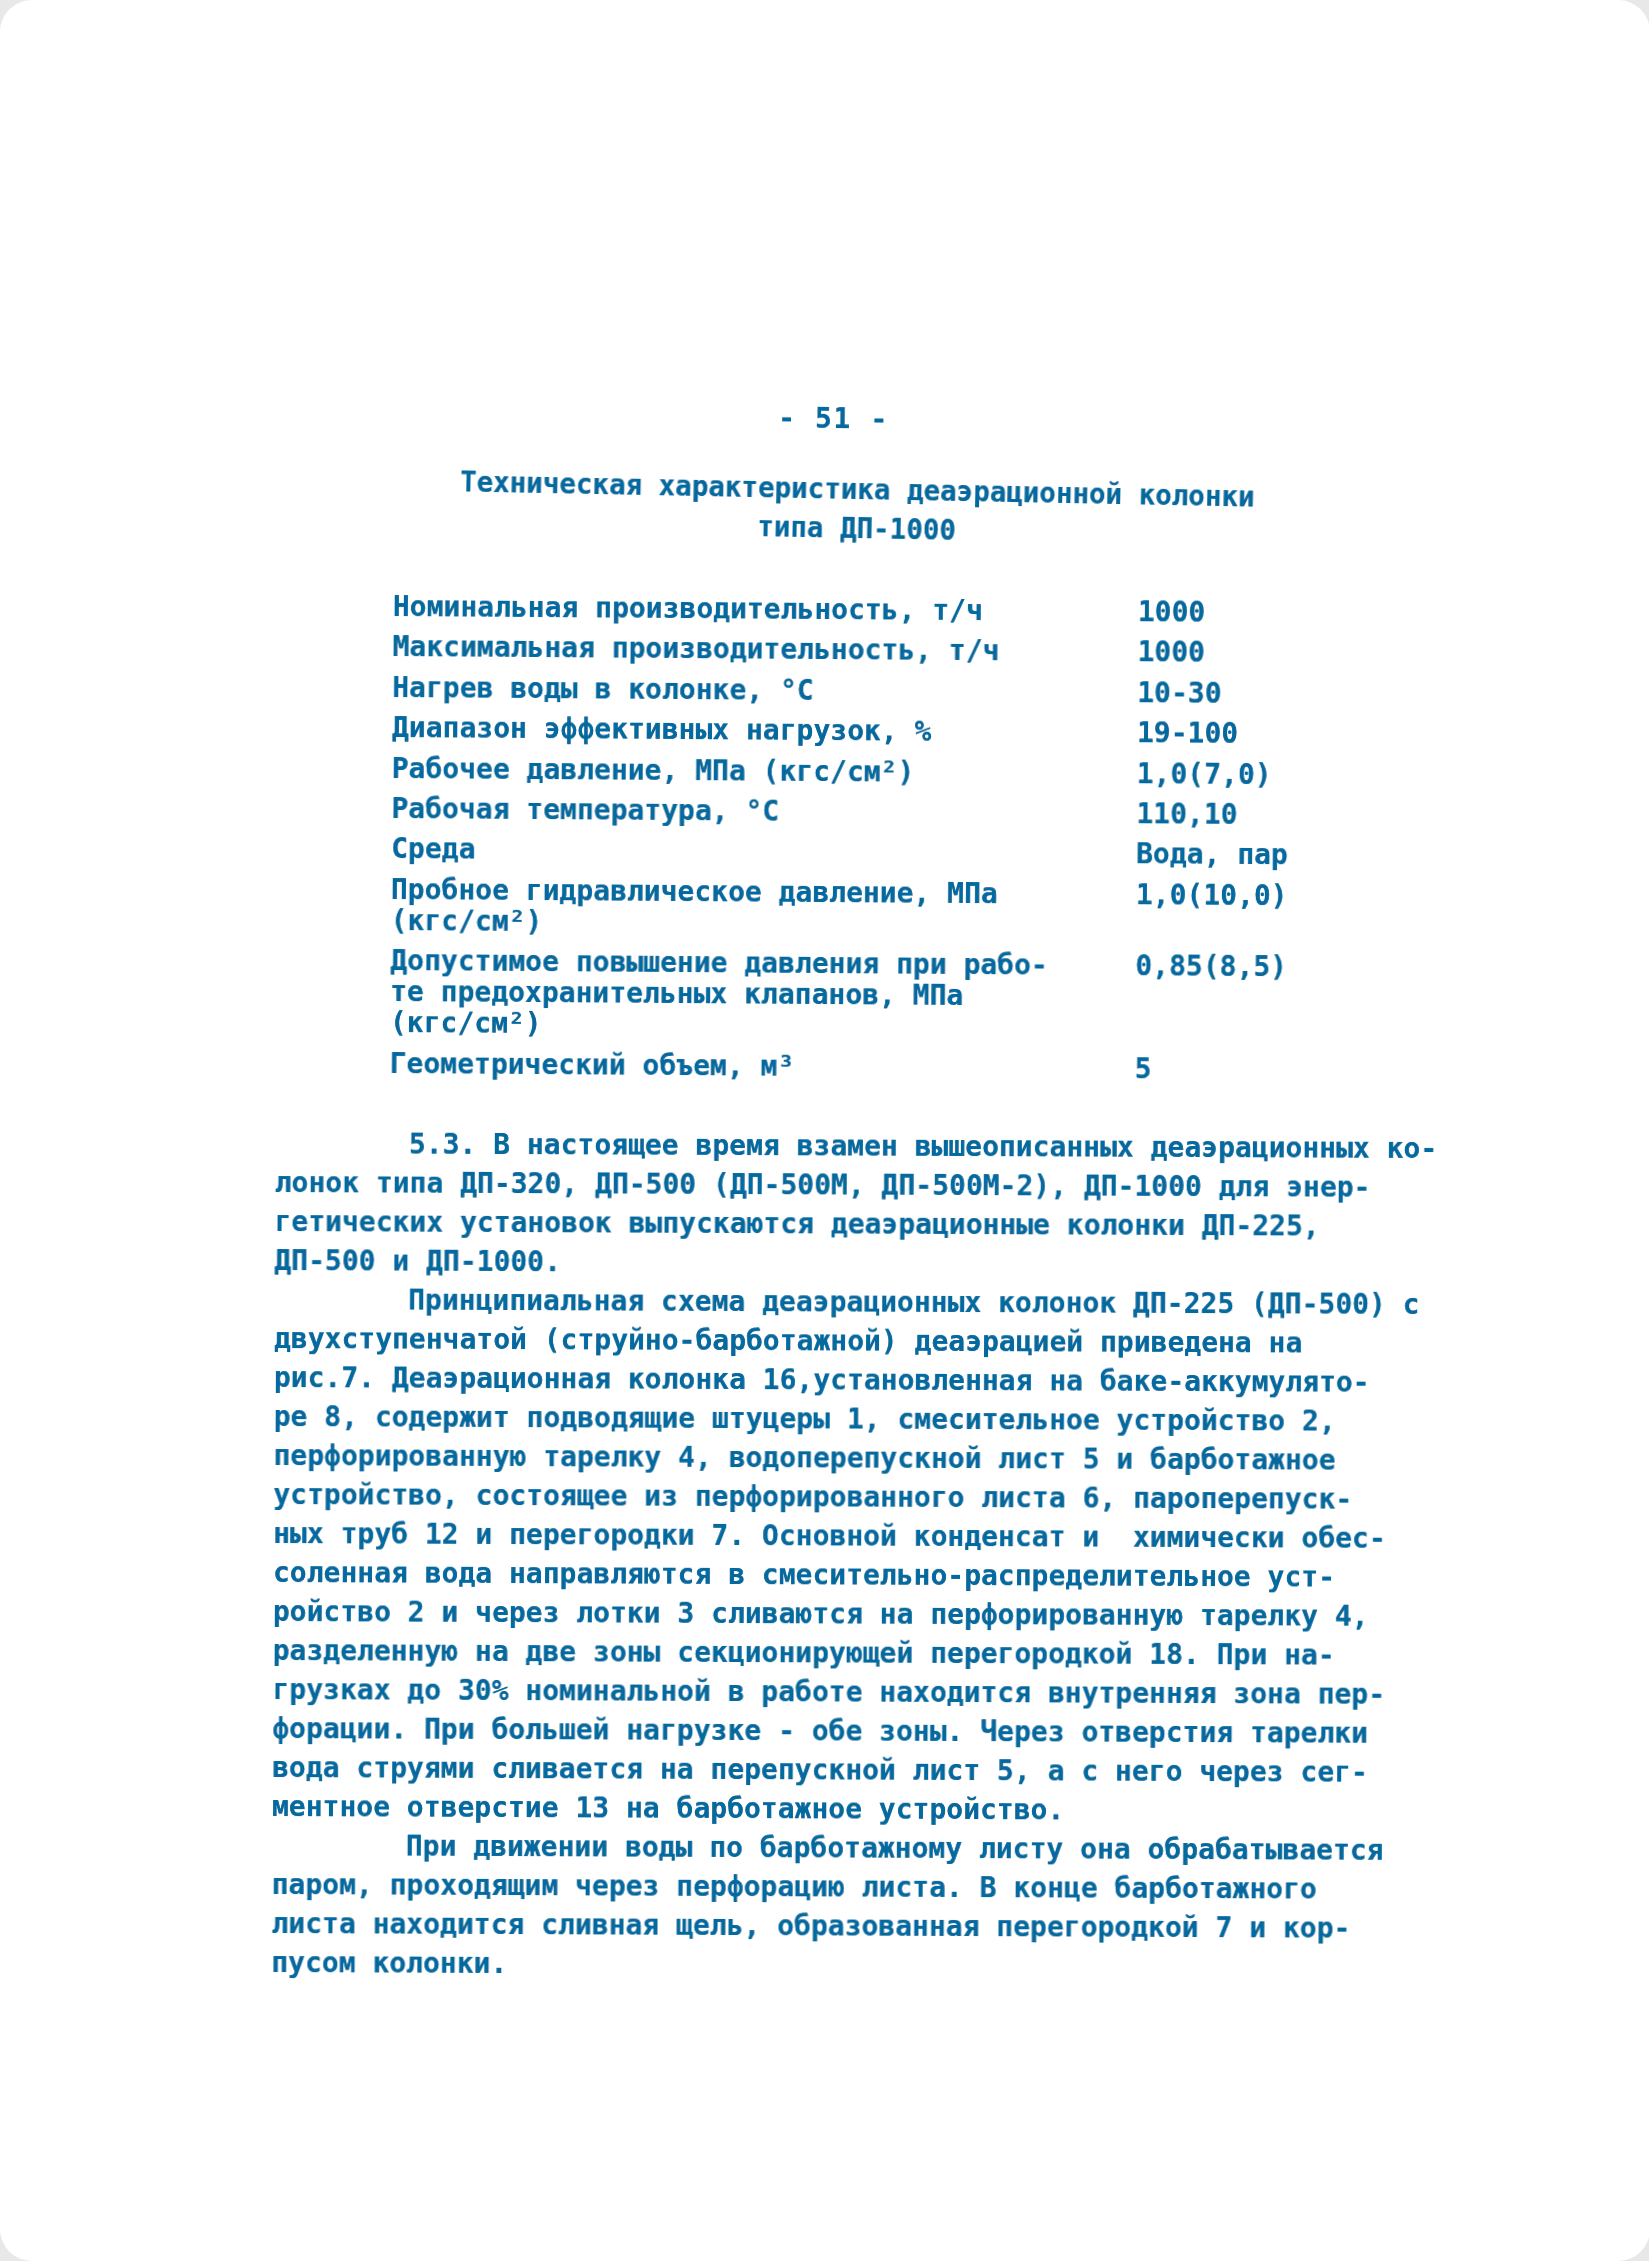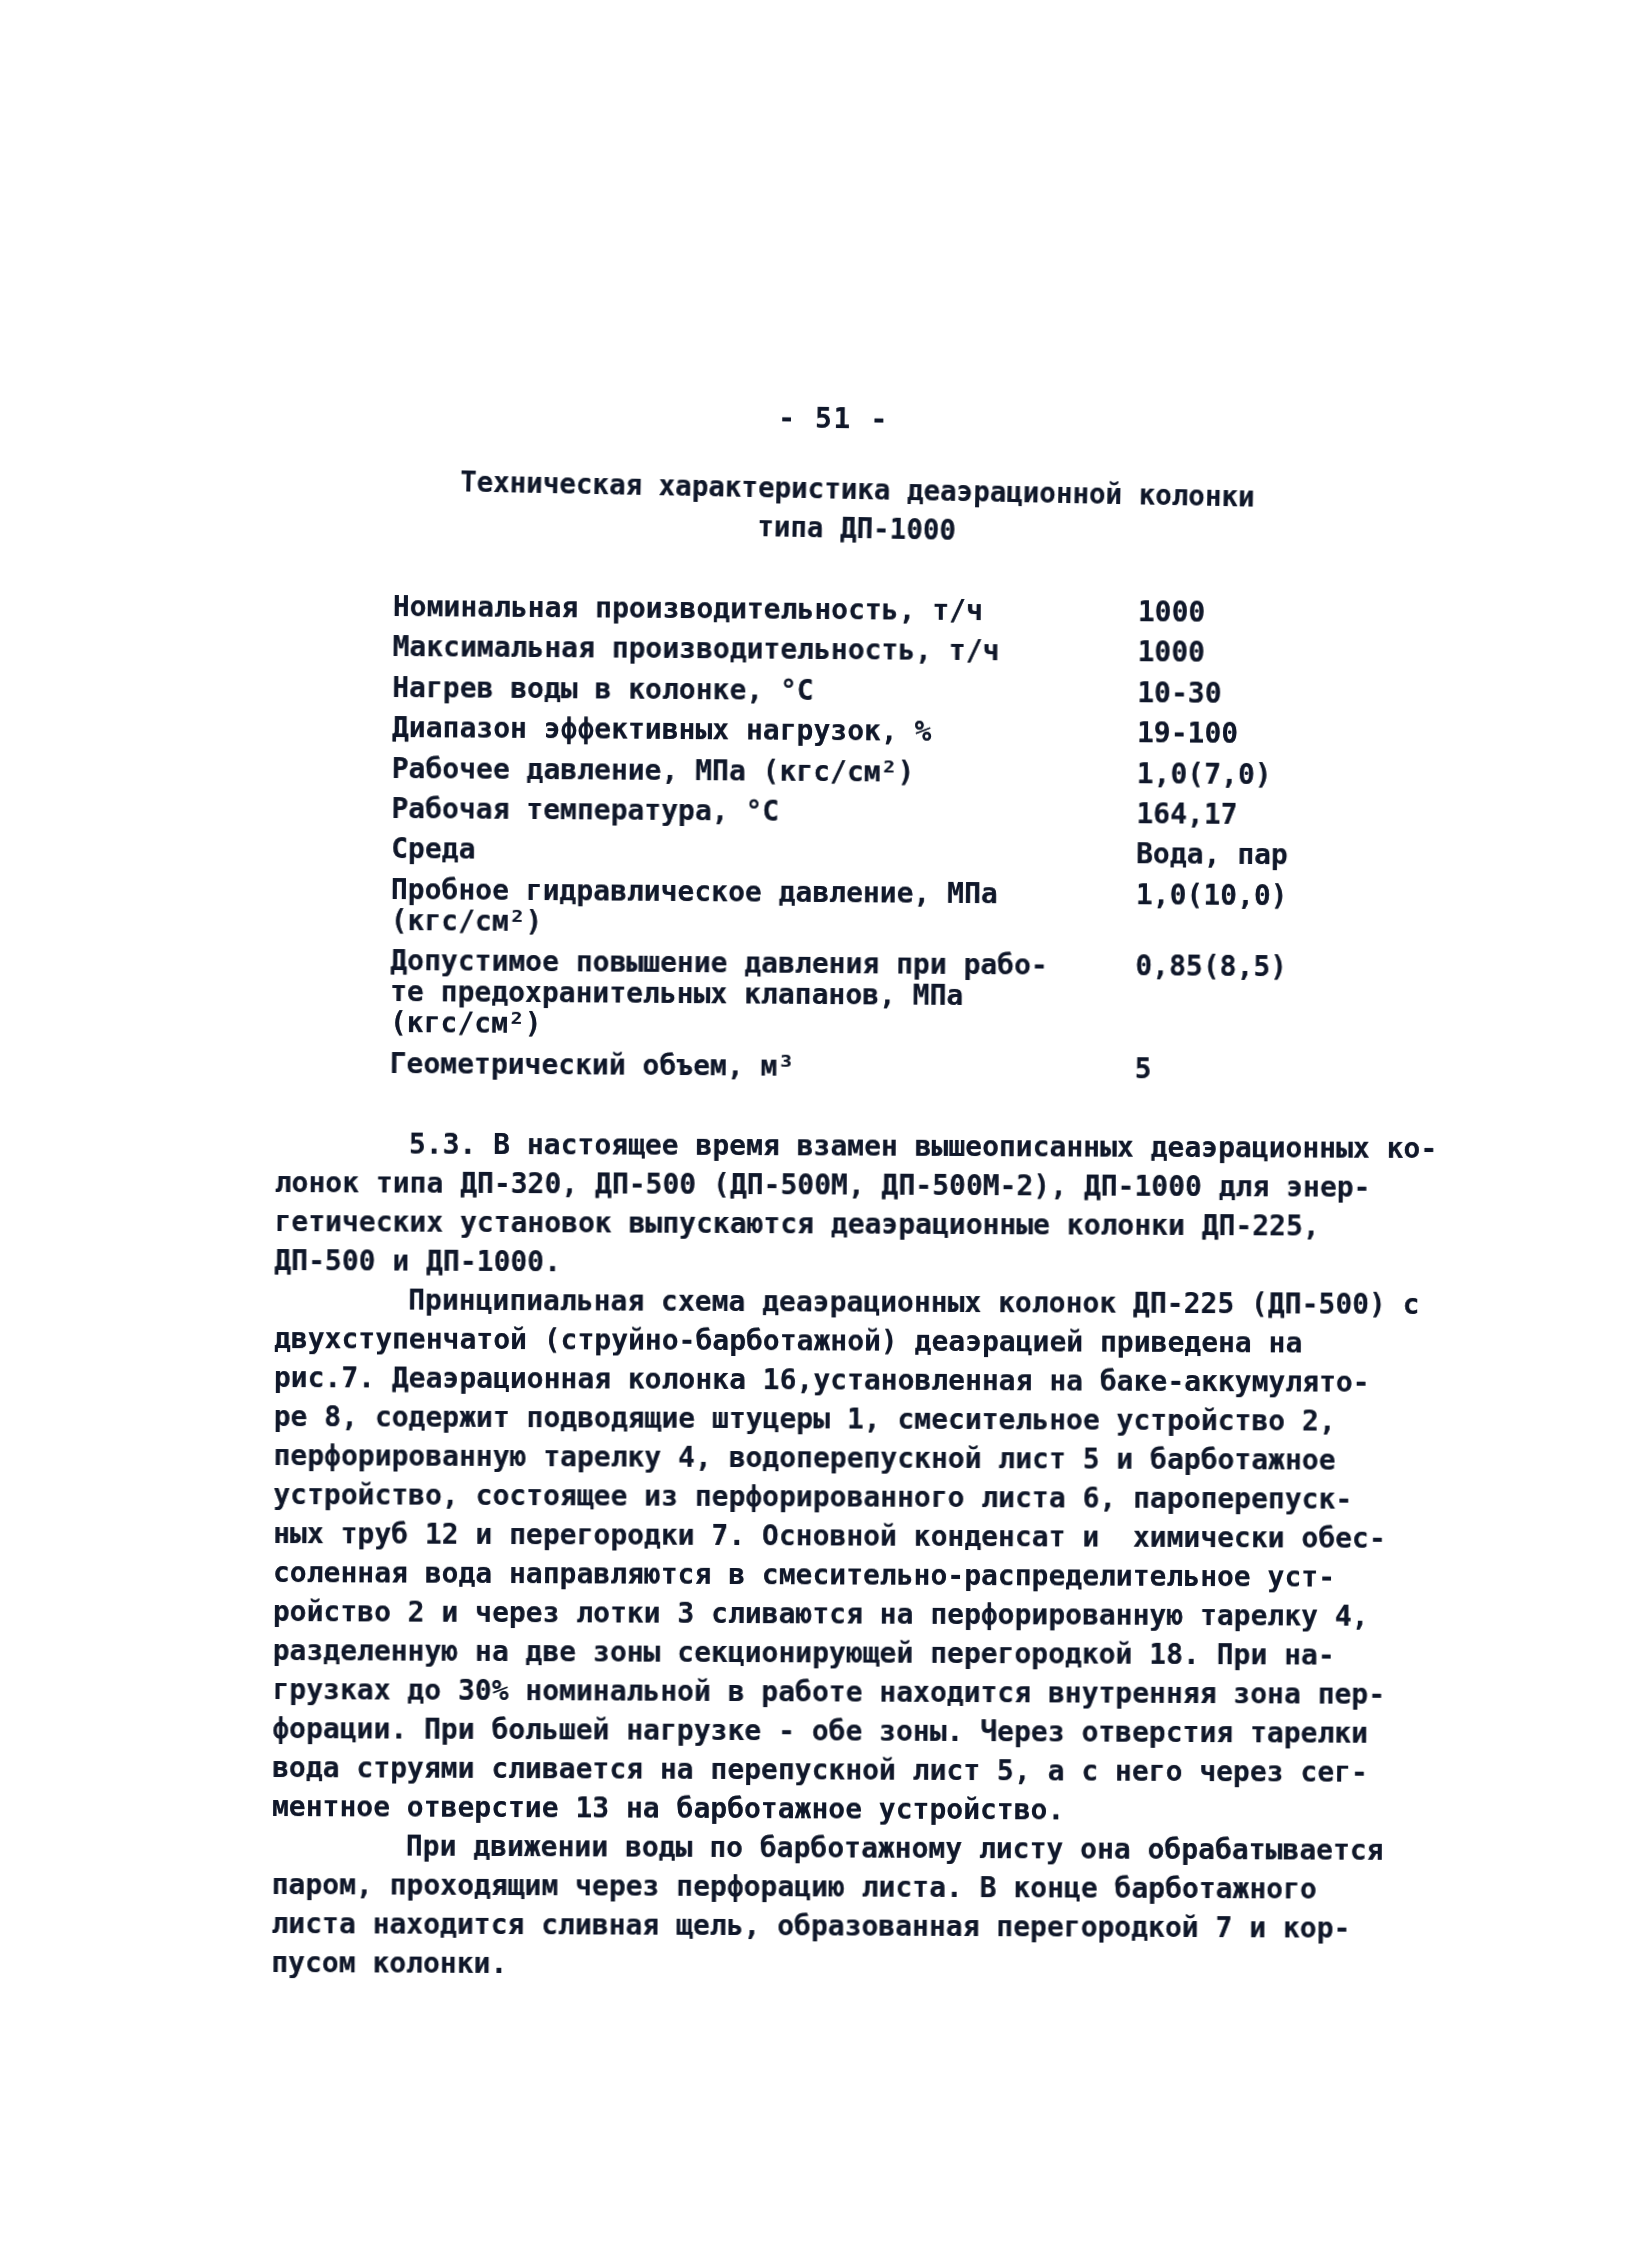--- a/index.html
+++ b/index.html
@@ -8,21 +8,22 @@
     background: #e8e8e8;
   }
   .page {
     position: relative;
     width: 1650px;
     height: 2261px;
     background: #ffffff;
     overflow: hidden;
     font-family: "DejaVu Sans Mono", "Liberation Mono", monospace;
     font-weight: 700;
-    color: #0f172a;
+    color: #0369a1;
+    border-radius: 32px;
   }
   .soft {
     filter: blur(0.2px);
     text-shadow: 0 0 0.6px rgba(10,10,10,0.55);
   }
   .page-number {
     position: absolute;
     top: 403px;
     left: 409px;
     width: 849px;
@@ -125,21 +126,21 @@
       <div class="spec-row">
         <div>
           <div class="spec-label-line">Рабочее давление, МПа (кгс/см²)</div>
         </div>
         <div class="spec-value">1,0(7,0)</div>
       </div>
       <div class="spec-row">
         <div>
           <div class="spec-label-line">Рабочая температура, °С</div>
         </div>
-        <div class="spec-value">164,17</div>
+        <div class="spec-value">110,10</div>
       </div>
       <div class="spec-row">
         <div>
           <div class="spec-label-line">Среда</div>
         </div>
         <div class="spec-value">Вода, пар</div>
       </div>
       <div class="spec-row">
         <div>
           <div class="spec-label-line">Пробное гидравлическое давление, МПа</div>

